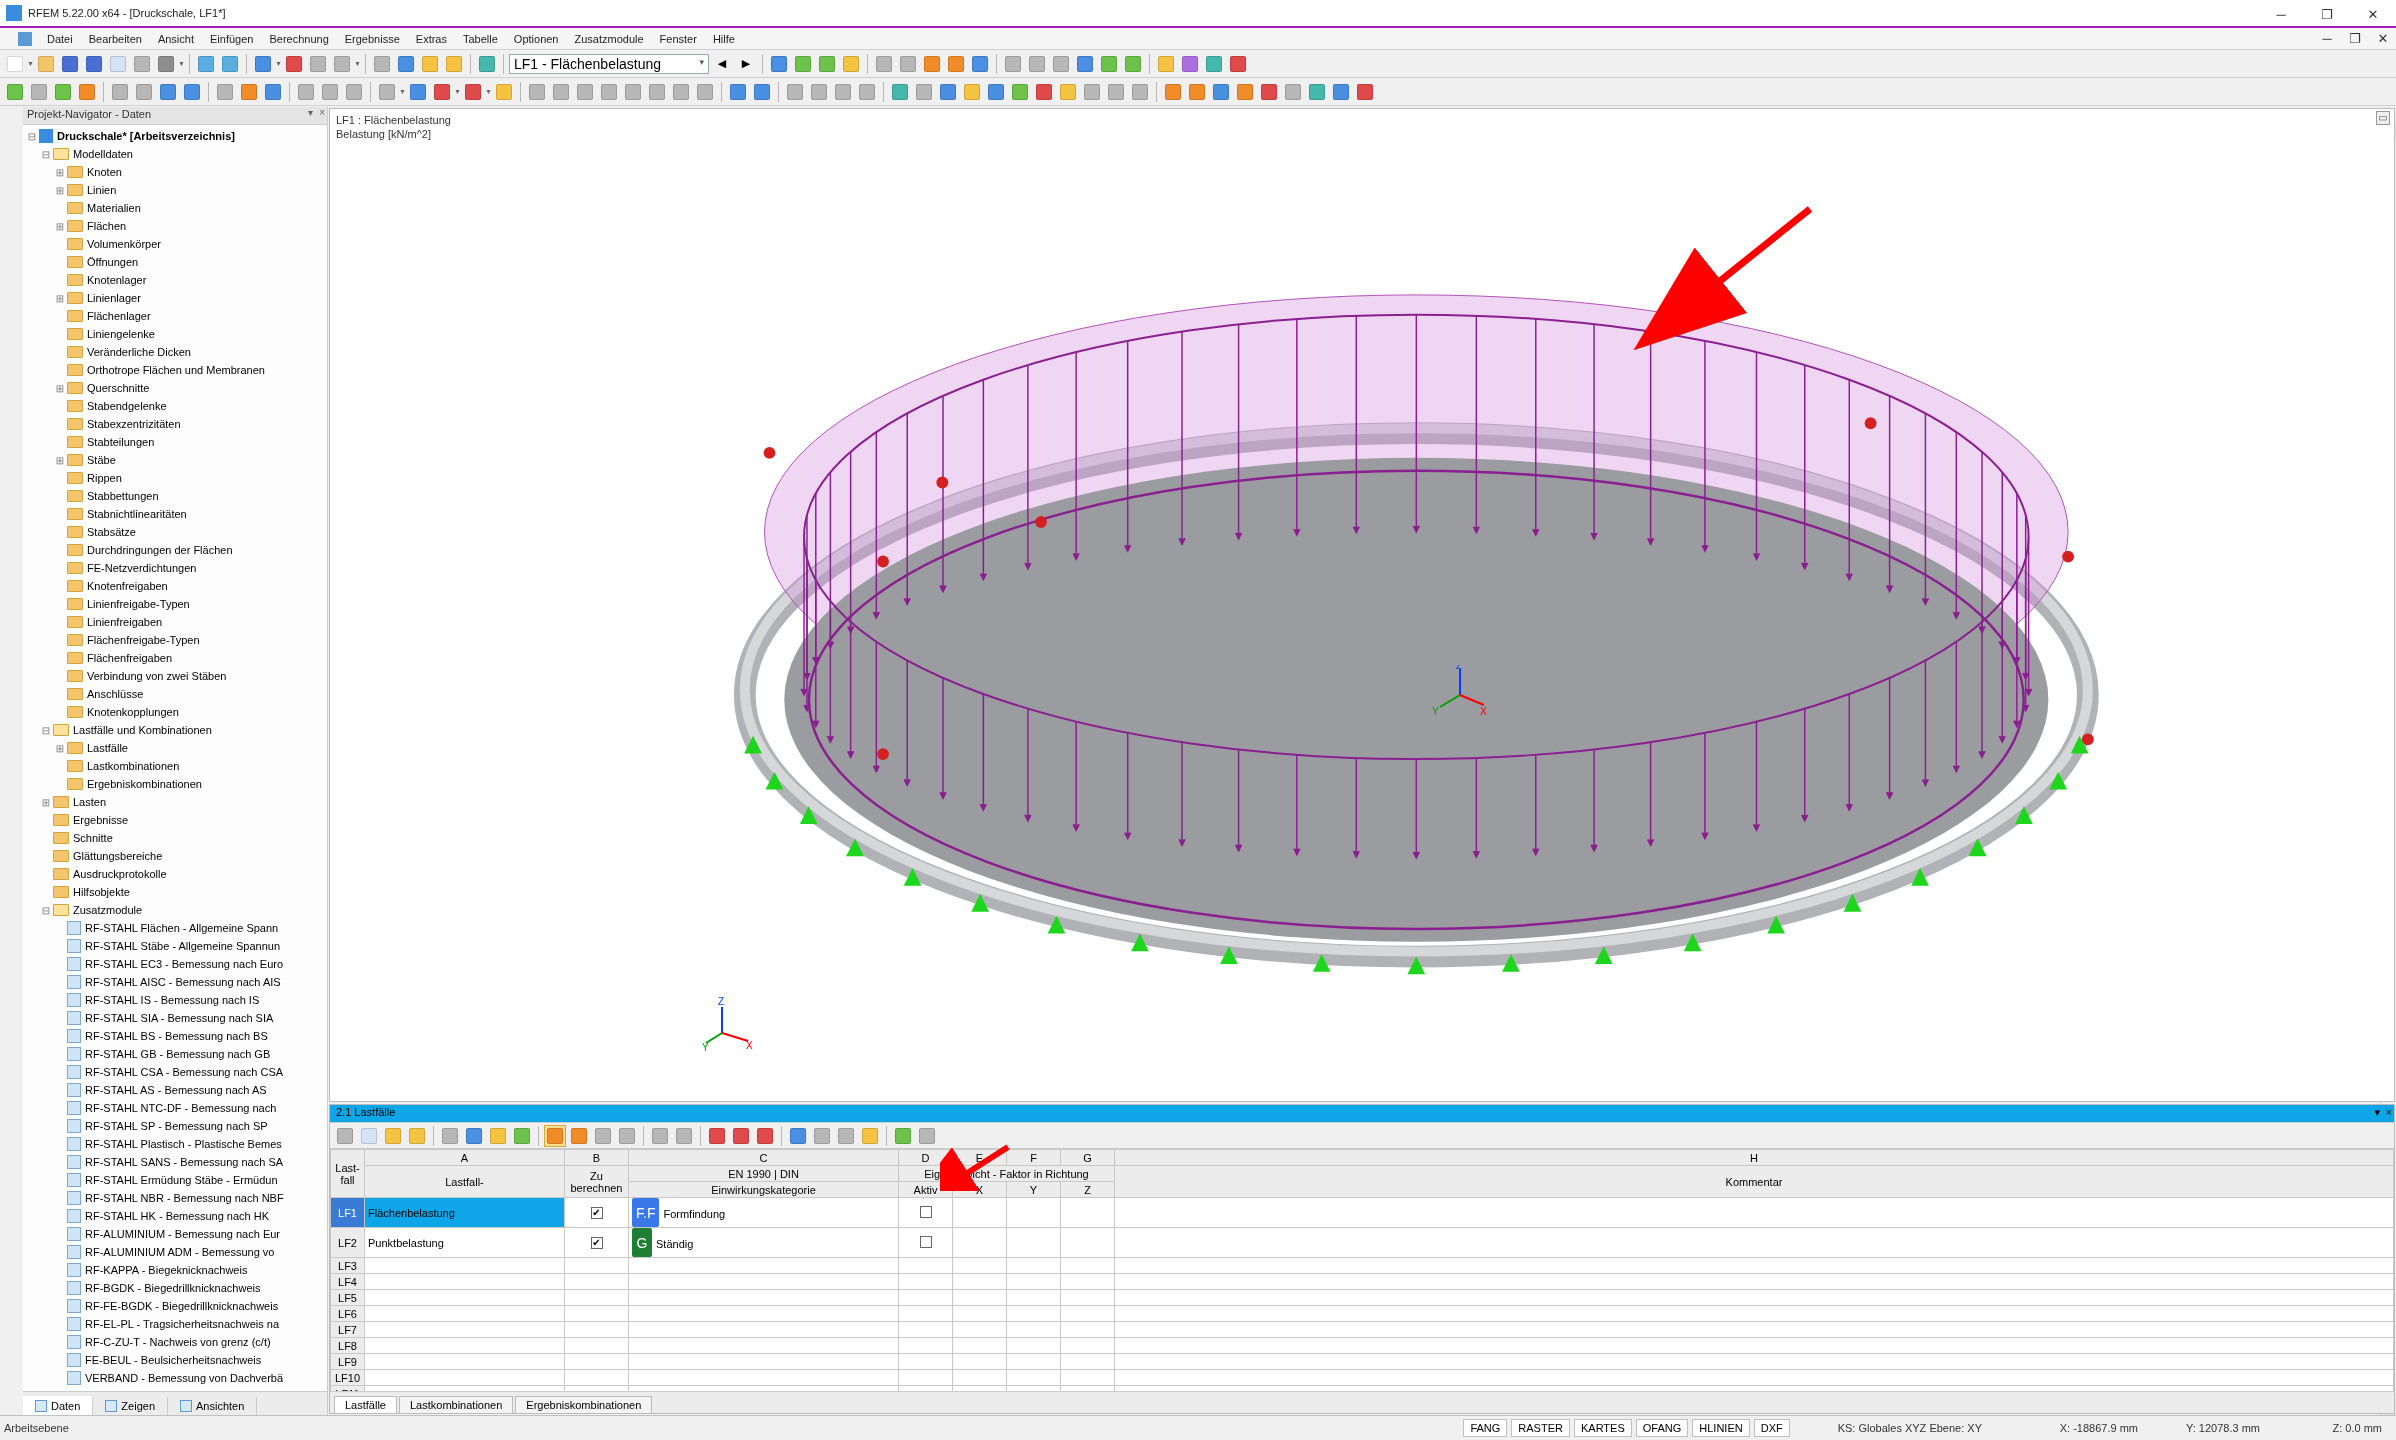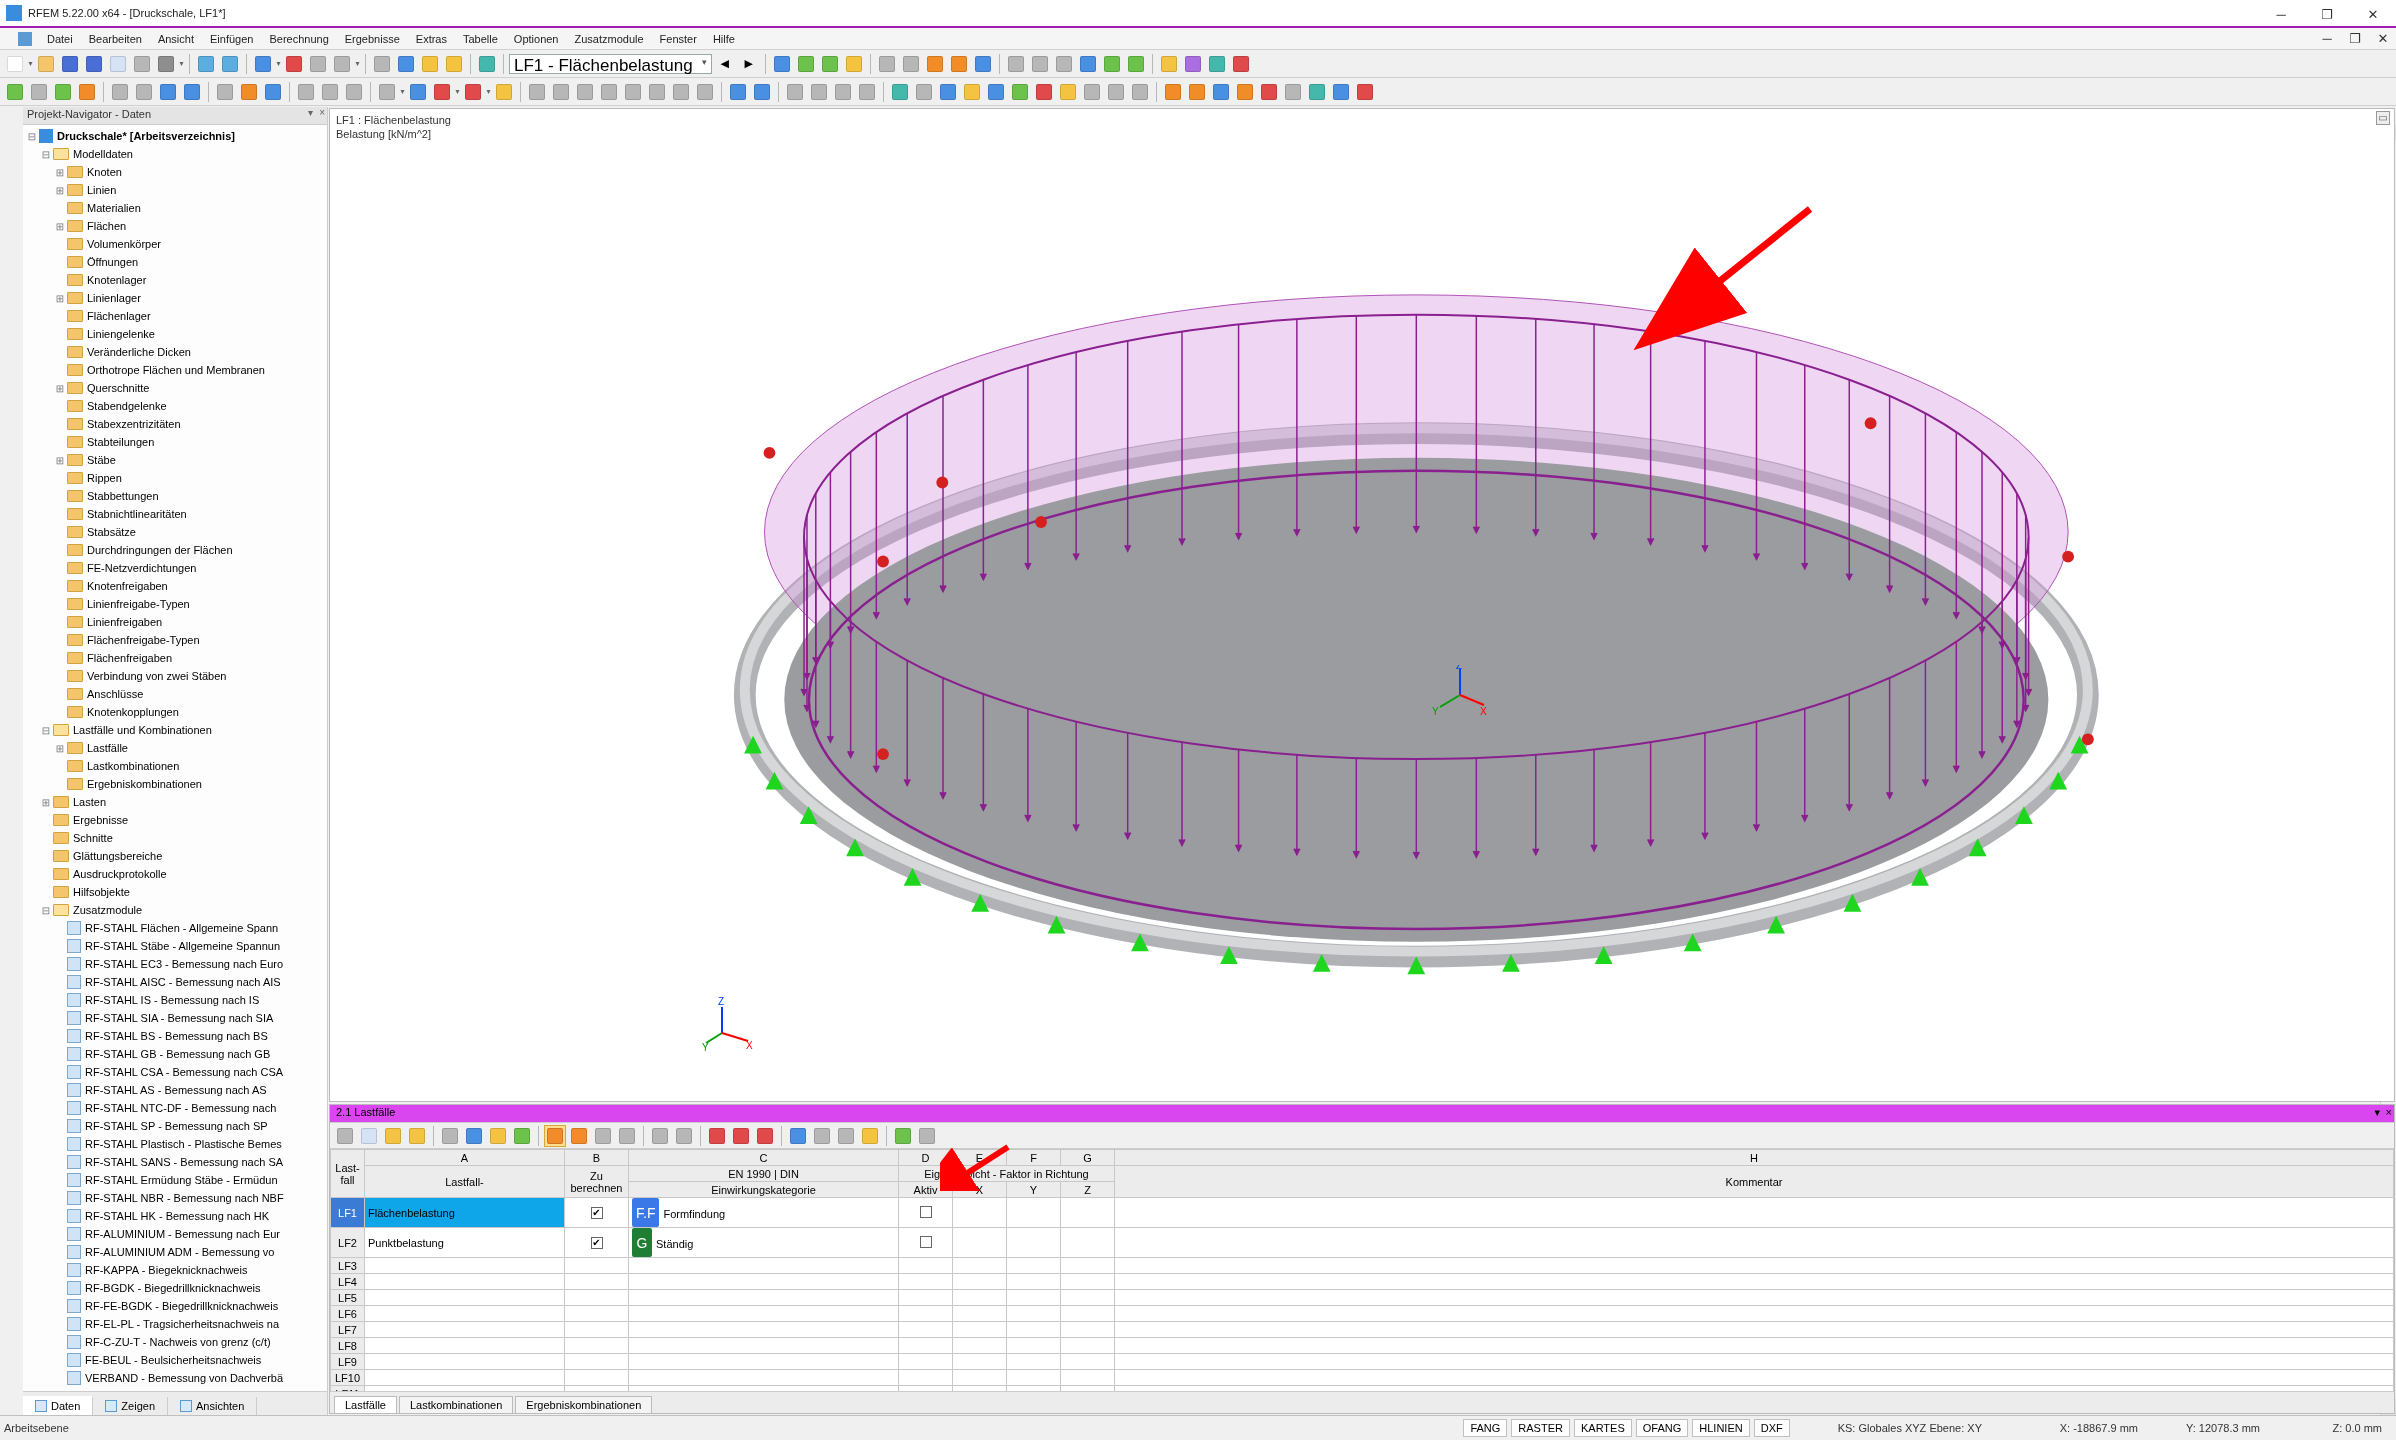--- a/index.html
+++ b/index.html
@@ -11,21 +11,21 @@
   .win-controls { position:absolute; top:0; right:0; display:flex; height:28px;}
   .win-btn { width:46px; height:100%; display:flex; align-items:center; justify-content:center; font-size:13px; color:#333;}
   .menu-bar { height:22px; background:#f5f5f5; display:flex; align-items:center; padding-left:18px; border-bottom:1px solid #d0d0d0; gap:2px;}
   .menu-bar .mdi-icon { width:14px; height:14px; background:#5a9bd5; margin-right:6px;}
   .menu-item { padding:2px 7px; color:#222;}
   
   .toolbar-row { height:28px; background:#f0f0f0; border-bottom:1px solid #cfcfcf; display:flex; align-items:center; padding:0 4px; gap:2px;}
   .tb-btn { width:22px; height:22px; display:flex; align-items:center; justify-content:center; position:relative;}
   .tb-sep { width:1px; height:20px; background:#b8b8b8; margin:0 3px;}
   .tb-dropdown { width:5px; height:20px; display:flex; align-items:center; justify-content:center; color:#666; font-size:8px;}
-  .combo { height:20px; border:1px solid #9aa; background:#fff; padding:1px 18px 1px 4px; min-width:200px; position:relative; font-size:17px;}
+  .combo { height:20px; border:1px solid #9aa; background:#fff; padding:1px 18px 1px 4px; min-width:200px; position:relative; font-size:14px;}
   .combo::after { content:"▾"; position:absolute; right:4px; top:2px; font-size:9px; color:#555;}
   
   .client { position:absolute; top:107px; bottom:25px; left:0; right:0; display:flex;padding-left:23px;}
   .nav-panel { width:305px; background:#f4f4f4; border-right:1px solid #ccc; display:flex; flex-direction:column;}
   .nav-title { height:18px; background:#e4e4e4; border-bottom:1px solid #ccc; padding:1px 4px; font-size:11px; color:#333; position:relative;}
   .nav-title .gear { position:absolute; right:14px; top:0; font-size:10px; color:#666;}
   .nav-title .xbtn { position:absolute; right:2px; top:0; font-size:10px; color:#666;}
   .tree { flex:1; overflow:auto; background:#fdfdfd; padding:2px 0 2px 2px;}
   .tree-item { display:flex; align-items:center; height:18px; white-space:nowrap; padding-right:4px;}
   .exp { width:14px; text-align:center; color:#777; font-size:10px; cursor:default;}
@@ -40,21 +40,21 @@
   .nav-tab .nt-icon { width:12px;height:12px; background:#d7e8f7; border:1px solid #5a9bd5;}
   
   .work { flex:1; display:flex; flex-direction:column; position:relative;}
   .view-frame { flex:1; border:1px solid #bbb; margin:1px; background:#fff; position:relative; overflow:hidden;}
   .view-label { position:absolute; top:4px; left:6px; font-size:11px; color:#333; line-height:14px;}
   .axis-main { position:absolute; left:1100px; top:556px;}
   .axis-mini { position:absolute; left:372px; bottom:48px;}
   .closebox { position:absolute; right:4px; top:2px; width:14px; height:14px; border:1px solid #999; background:#eee; text-align:center; line-height:12px; font-size:10px; color:#555;}
   
   .tables { height:310px; display:flex; flex-direction:column; border:1px solid #bbb; margin:1px; background:#f4f4f4;}
-  .tables-title { height:18px; background:#d946ef; border-bottom:1px solid #ccc; padding:1px 6px; position:relative; font-size:11px;}
+  .tables-title { height:18px; background:#0ea5e9; border-bottom:1px solid #ccc; padding:1px 6px; position:relative; font-size:11px;}
   .tables-title .gear { position:absolute; right:14px; top:1px;}
   .tables-title .xbtn { position:absolute; right:2px; top:1px;}
   .tables-tb { height:26px; display:flex; align-items:center; border-bottom:1px solid #ccc; padding:0 4px; gap:2px; background:#f0f0f0;}
   .sheet-wrap { flex:1; background:#fff; overflow:auto; position:relative;}
   table.sheet { border-collapse:collapse; width:100%; font-size:11px;}
   table.sheet th, table.sheet td { border:1px solid #c8c8c8; padding:0 3px; height:16px; text-align:center; background:#fff;}
   table.sheet th { background:#ececec; font-weight:normal;}
   table.sheet td.rowh { background:#ececec; width:32px;}
   table.sheet td.rowh.sel { background:#3a7bd5; color:#fff;}
   .bottom-tabs { height:22px; background:#ececec; border-top:1px solid #ccc; display:flex; align-items:flex-end; padding-left:4px;}

